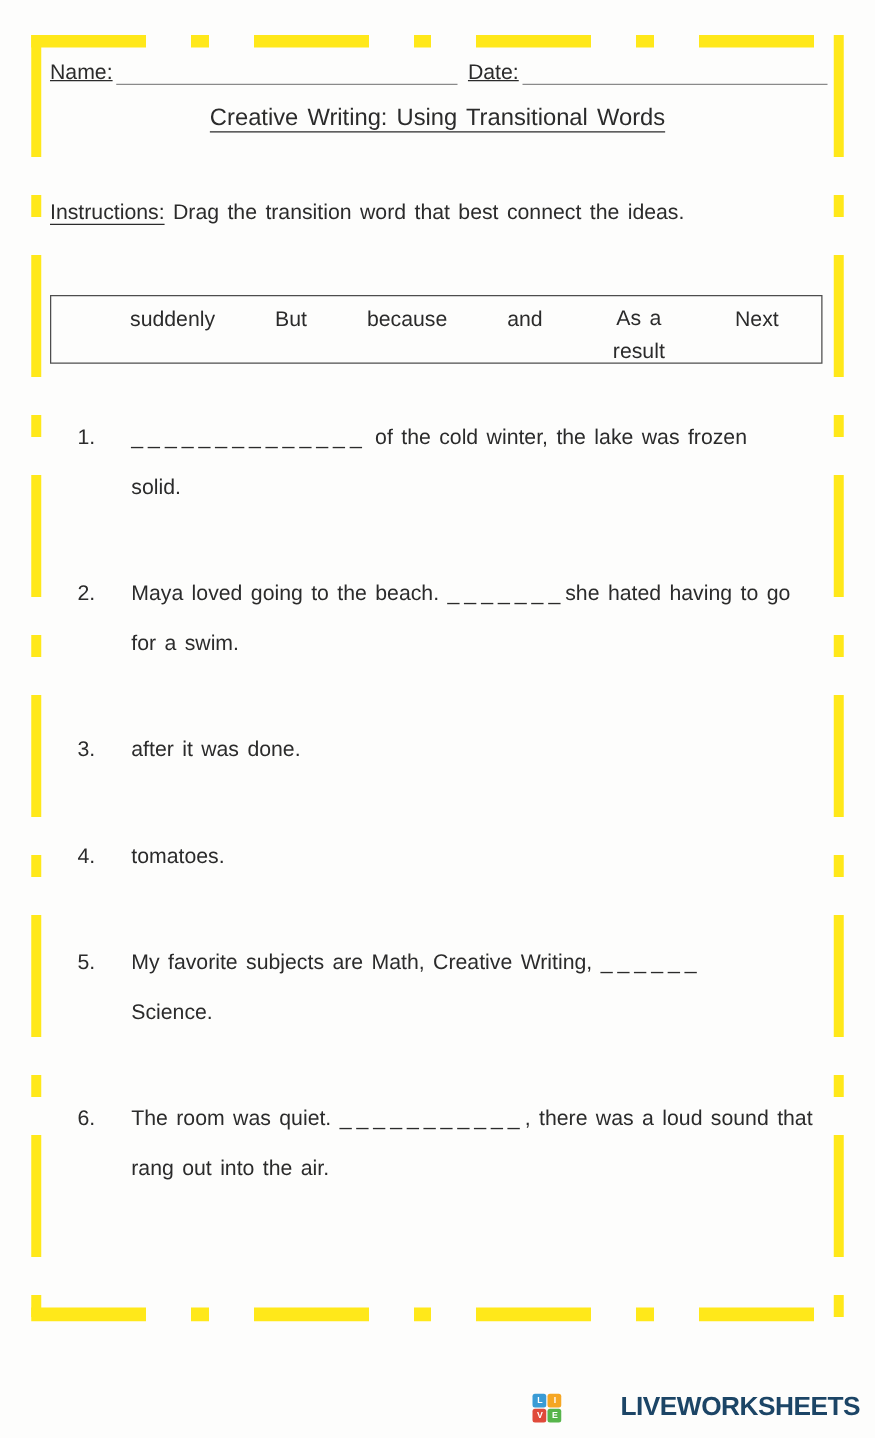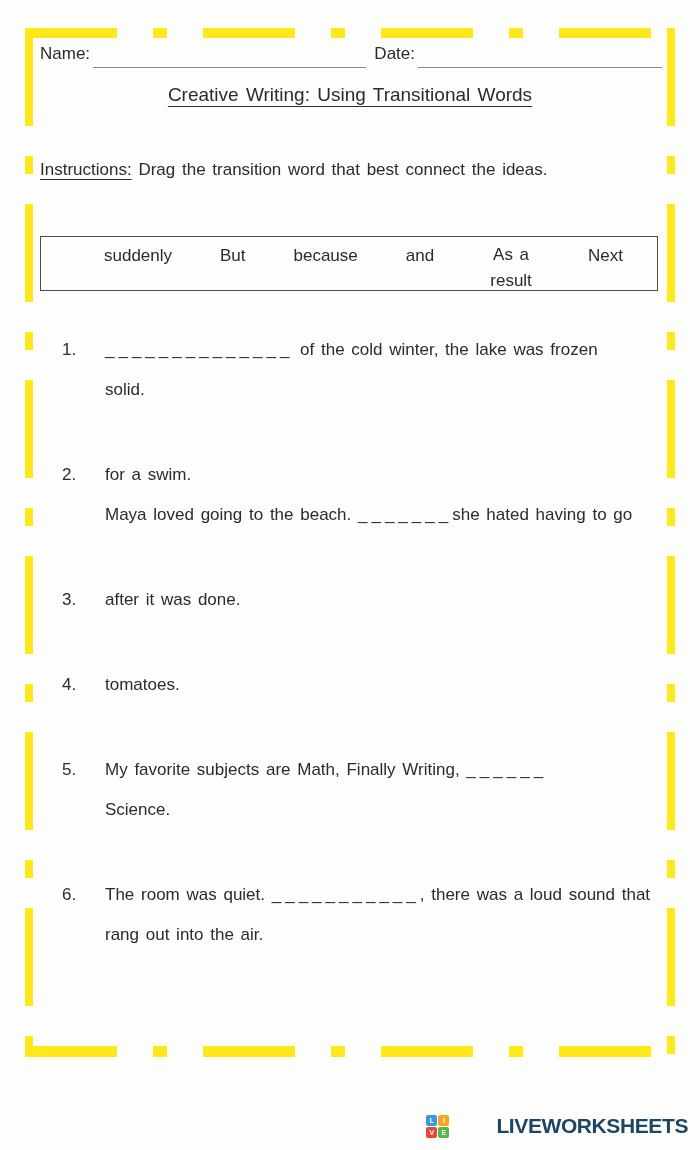--- a/index.html
+++ b/index.html
@@ -22,21 +22,21 @@
   }
   
   .b-edge{position:absolute;}
   .b-h{height:10px;background:repeating-linear-gradient(90deg,var(--yellow) 0 92px,transparent 92px 128px,var(--yellow) 128px 142px,transparent 142px 178px);}
   .b-v{width:8px;background:repeating-linear-gradient(180deg,var(--yellow) 0 98px,transparent 98px 128px,var(--yellow) 128px 146px,transparent 146px 176px);}
   .b-top{left:25px;top:28px;width:650px;}
   .b-bottom{left:25px;top:1046px;width:650px;height:11px;}
   .b-left{left:25px;top:28px;height:1029px;}
   .b-right{left:667px;top:28px;height:1029px;}
 
-  .name-row{position:absolute;top:44px;left:40px;right:38px;display:flex;align-items:flex-start;}
+  .name-row{position:absolute;top:44px;left:40px;right:38px;display:flex;align-items:flex-end;text-decoration:underline;}
   .fill-line{border-bottom:1px solid var(--line);height:24px;}
   .fill-line.name{flex:1.12;margin:0 8px 0 3px;}
   .fill-line.date{flex:1;margin-left:3px;}
 
   .title{position:absolute;top:84px;left:0;width:100%;text-align:center;font-size:19px;
          text-decoration:underline;text-underline-offset:5px;text-decoration-thickness:1px;}
 
   .instructions{position:absolute;top:160px;left:40px;right:26px;}
   .u{text-decoration:underline;text-underline-offset:4px;}
 
@@ -94,43 +94,43 @@
     <span class="qnum">1.</span>
     <div class="qtext">
       <div class="qline"><span></span><span class="blank">______________</span><span> of the cold winter, the lake was frozen</span></div>
       <div class="qline">solid.</div>
     </div>
   </div>
 
   <div class="q">
     <span class="qnum">2.</span>
     <div class="qtext">
+      <div class="qline"><span>Maya loved going to the beach. </span><span class="blank">_______</span><span>she hated having to go</span></div>
       <div class="qline">for a swim.</div>
-      <div class="qline"><span>Maya loved going to the beach. </span><span class="blank">_______</span><span>she hated having to go</span></div>
     </div>
   </div>
 
   <div class="q">
     <span class="qnum">3.</span>
     <div class="qtext">
       <div class="qline">after it was done.</div>
     </div>
   </div>
 
   <div class="q">
     <span class="qnum">4.</span>
     <div class="qtext">
       <div class="qline">tomatoes.</div>
     </div>
   </div>
 
   <div class="q">
     <span class="qnum">5.</span>
     <div class="qtext">
-      <div class="qline"><span>My favorite subjects are Math, Finally Writing, </span><span class="blank">______</span><span></span></div>
+      <div class="qline"><span>My favorite subjects are Math, Creative Writing, </span><span class="blank">______</span><span></span></div>
       <div class="qline">Science.</div>
     </div>
   </div>
 
   <div class="q">
     <span class="qnum">6.</span>
     <div class="qtext">
       <div class="qline"><span>The room was quiet. </span><span class="blank">___________</span><span>, there was a loud sound that</span></div>
       <div class="qline">rang out into the air.</div>
     </div>

